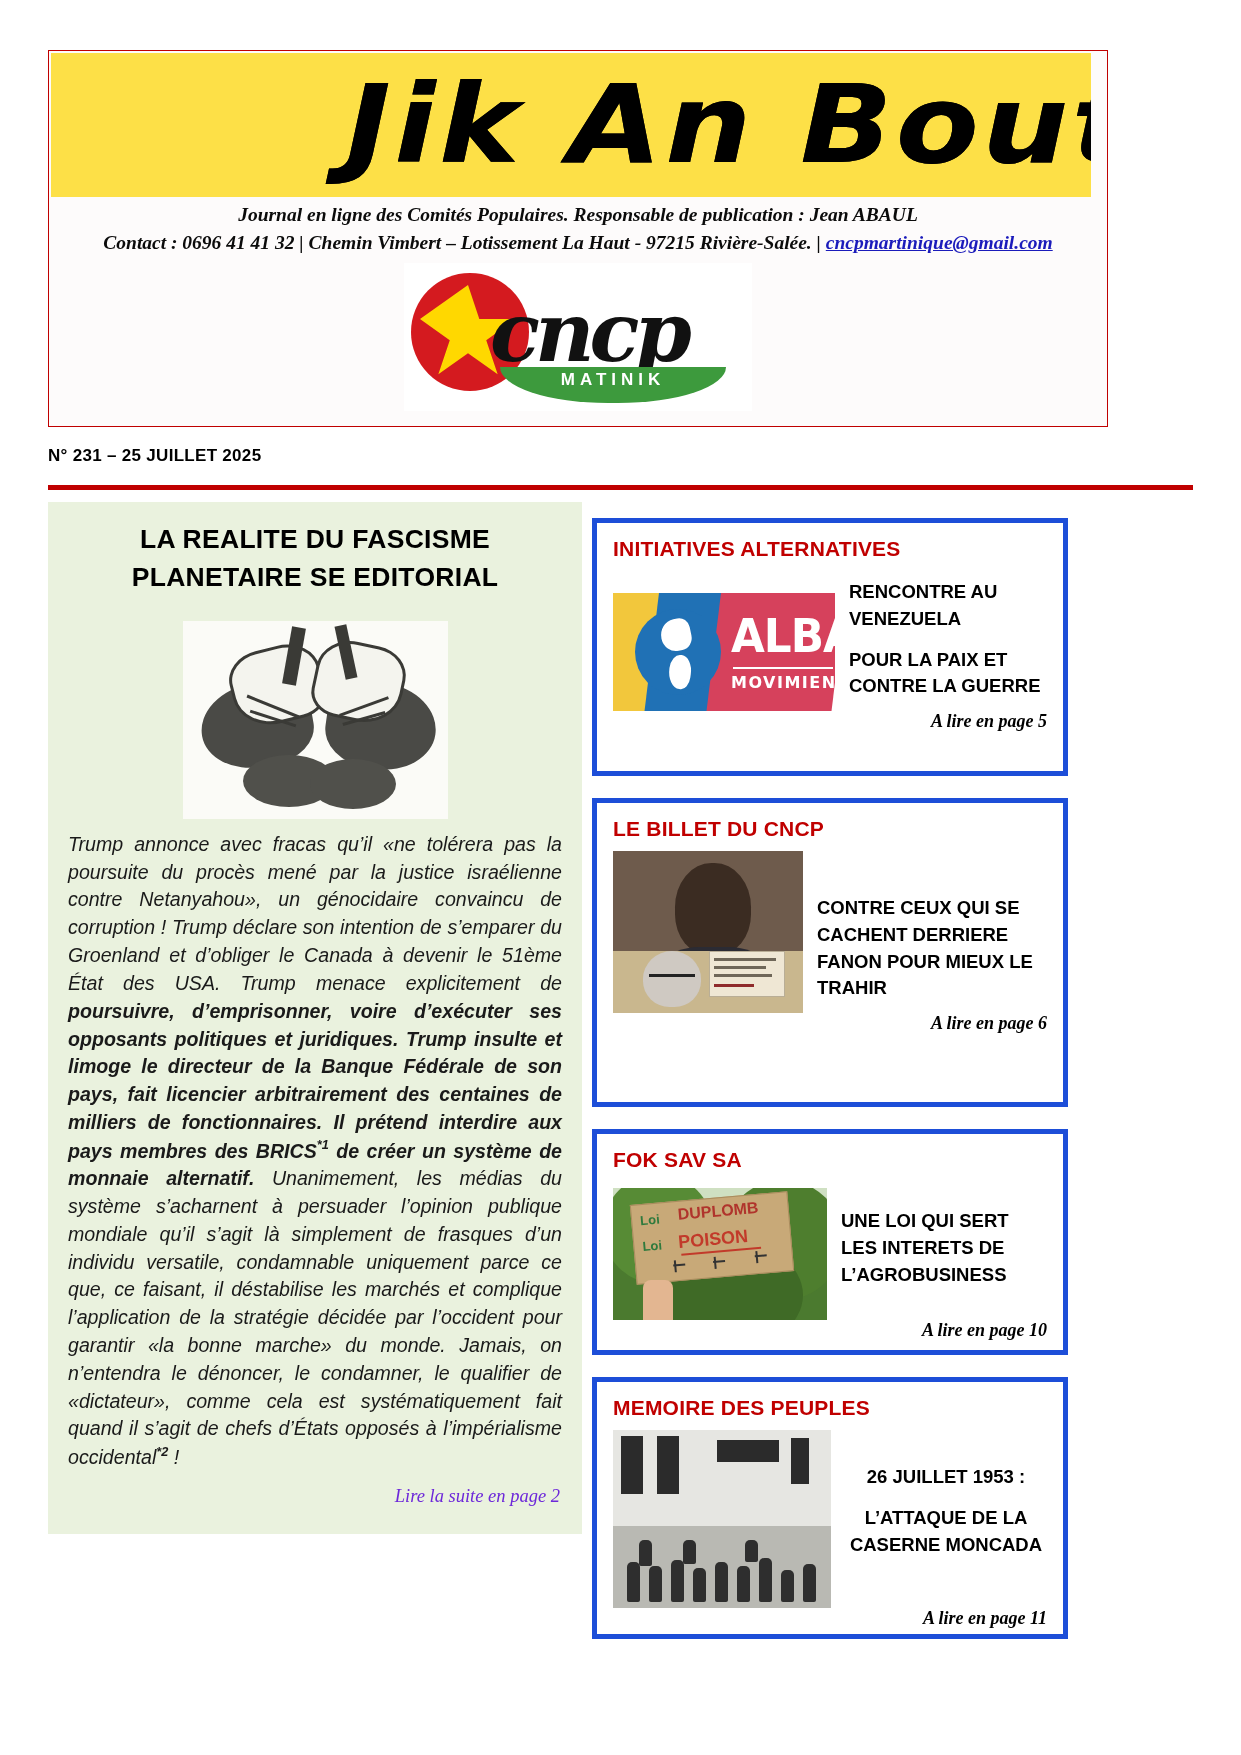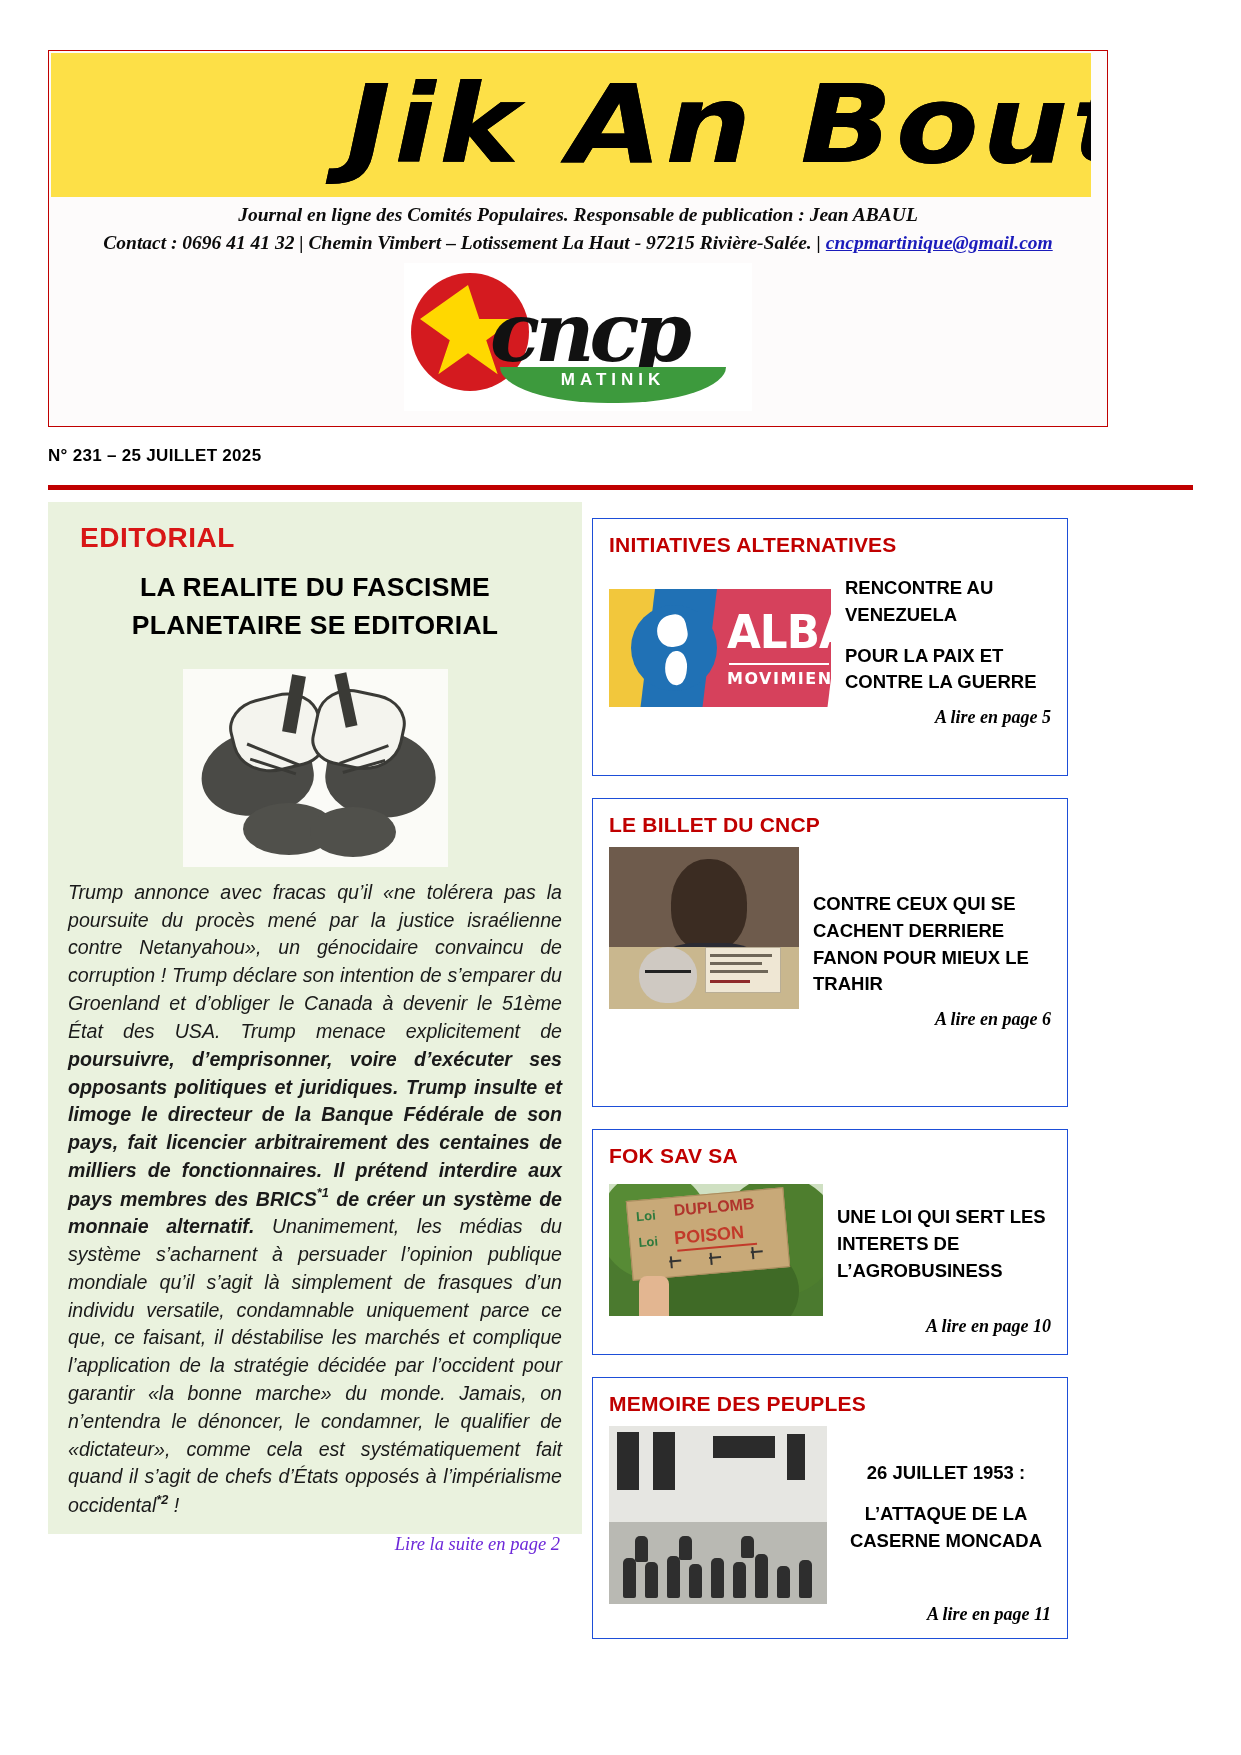--- a/index.html
+++ b/index.html
@@ -224,21 +224,21 @@
   }
 
   
   .rightcol {
     position: absolute;
     left: 592px;
     top: 518px;
     width: 476px;
   }
   .rbox {
-    border: 1px solid #1d4ed8;
+    border: 5px solid #1d4ed8;
     background: #ffffff;
     box-sizing: border-box;
     margin-bottom: 22px;
     padding: 14px 16px 16px 16px;
     position: relative;
   }
   .rbox-title {
     font-family: "Liberation Sans", sans-serif;
     font-weight: bold;
     font-size: 21px;
@@ -433,21 +433,20 @@
       <div class="logo-swash">
         <div class="logo-matinik">MATINIK</div>
       </div>
     </div>
   </div>
 
   <div class="issue-line">N° 231 – 25 JUILLET 2025</div>
   <div class="red-rule"></div>
 
   <div class="editorial">
-    <div class="editorial-kicker">EDITORIAL</div>
     <div class="editorial-headline">
       <div>LA REALITE DU FASCISME</div>
       <div>PLANETAIRE SE EDITORIAL</div>
     </div>
 
     <div class="editorial-figure">
       <div class="ed-ill">
         <div class="ed-blob1"></div>
         <div class="ed-blob2"></div>
         <div class="ed-blob3"></div>

